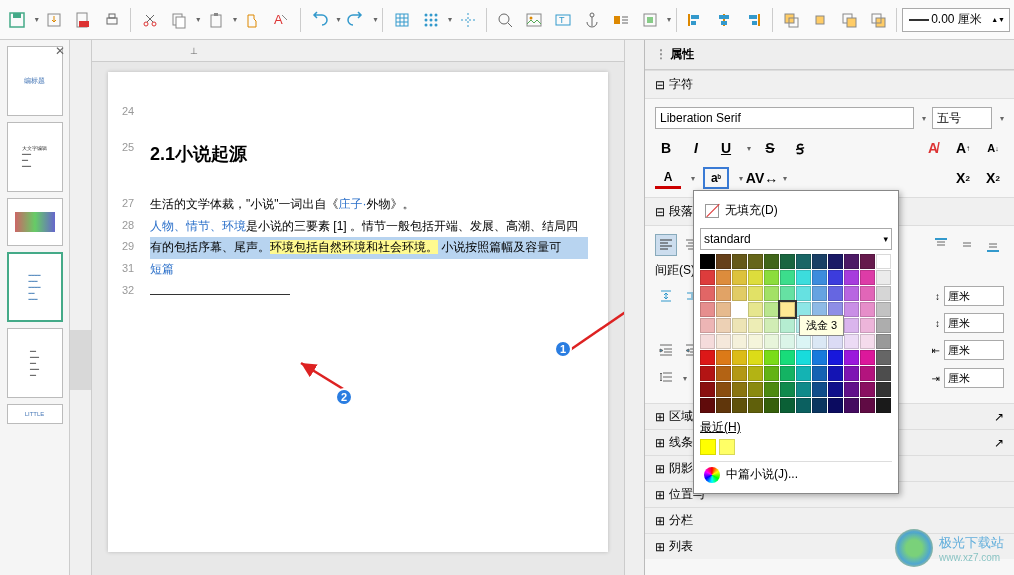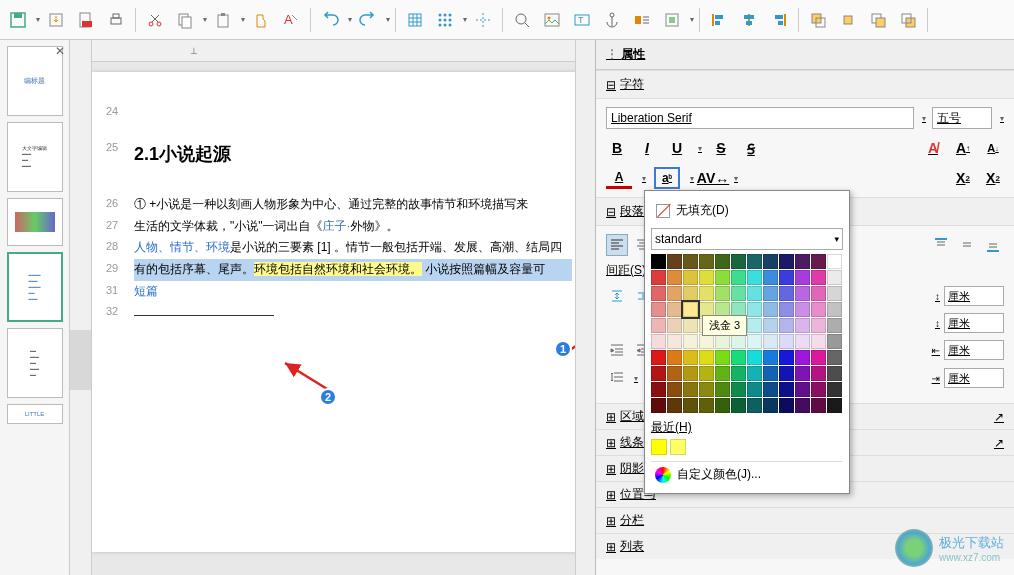--- a/index.html
+++ b/index.html
@@ -32,21 +32,21 @@
 .yellowbg { background: #fffa90; }
 .underblank { display: inline-block; width: 140px; border-bottom: 1px solid #333; }
 
 .marker1 { position: absolute; left: 462px; top: 300px; width: 18px; height: 18px; border-radius: 50%; background: #2a7de1; color: #fff; font-size: 11px; font-weight: bold; display: flex; align-items: center; justify-content: center; border: 2px solid #fff; }
 .marker2 { position: absolute; left: 227px; top: 316px; width: 18px; height: 18px; border-radius: 50%; background: #2a7de1; color: #fff; font-size: 11px; font-weight: bold; display: flex; align-items: center; justify-content: center; border: 2px solid #fff; }
 .arrow1 { position: absolute; left: 470px; top: 215px; width: 140px; height: 100px; pointer-events: none; }
 .arrow2 { position: absolute; left: 185px; top: 285px; width: 80px; height: 40px; pointer-events: none; }
 
 .vscroll { width: 20px; background: #efefef; border-left: 1px solid #ccc; }
 
-.sidebar { width: 419px; background: #f7f7f7; border-left: 1px solid #bbb; display: flex; flex-direction: column; font-size: 12px; position: relative; text-decoration: underline; }
+.sidebar { width: 370px; background: #f7f7f7; border-left: 1px solid #bbb; display: flex; flex-direction: column; font-size: 12px; position: relative; }
 .panel-title { padding: 6px 10px; font-weight: bold; background: #eee; border-bottom: 1px solid #ccc; }
 .section-head { padding: 5px 10px; background: #f0f0f0; border-top: 1px solid #ddd; border-bottom: 1px solid #ddd; display: flex; align-items: center; gap: 4px; }
 .section-body { padding: 8px 10px; }
 .font-row { display: flex; gap: 6px; align-items: center; }
 .font-row select, .font-row input { height: 22px; border: 1px solid #aaa; padding: 0 4px; font-size: 12px; background:#fff; }
 .char-btns { display: flex; gap: 8px; margin-top: 8px; align-items: center; }
 .char-btn { width: 22px; height: 22px; display: flex; align-items: center; justify-content: center; font-size: 14px; font-weight: bold; }
 .color-a { width: 26px; height: 22px; display:flex; align-items:center; justify-content:center; border-bottom: 3px solid #c00; font-weight:bold; position:relative; }
 .color-h { width: 26px; height: 22px; display:flex; align-items:center; justify-content:center; font-weight:bold; position:relative; }
 .ddarrow { font-size: 8px; margin-left: 2px; color:#666; }
@@ -260,20 +260,27 @@
         <rect x="7" y="7" width="9" height="9" fill="#fc6" stroke="#888"></rect>
       </svg>
     </div>
   <div class="tb-btn">
       <svg width="18" height="18">
         <rect x="7" y="7" width="9" height="9" fill="#fc6" stroke="#888"></rect>
         <rect x="3" y="3" width="9" height="9" fill="none" stroke="#888"></rect>
       </svg>
     </div>
   <div class="sep"></div>
+  <div class="spinner-box">
+    <svg width="24" height="14">
+        <line x1="2" y1="7" x2="22" y2="7" stroke="#333" stroke-width="2"></line>
+      </svg>
+    <input value="0.00 厘米" style="">
+    <span style="display:flex;flex-direction:column;font-size:7px;line-height:7px;">▲▼</span>
+  </div>
 </div>
 
 <div class="main">
 
   <div class="thumbs">
     <span class="thumb-close">✕</span>
     <div class="thumb">
         <span>编标题</span>
       </div>
     <div class="thumb" style="font-size:5px;color:#333;text-align:left;padding:2px;">大文字编辑<br>━━━<br>━━<br>━━━</div>
@@ -294,24 +301,20 @@
     <div class="page">
       <div class="ln">
           <span class="lnum">24</span>
         </div>
       <div style="height:16px;"></div>
       <div class="ln">
           <span class="lnum">25</span>
           <h2 class="ltxt">2.1小说起源</h2>
         </div>
       <div style="height:10px;"></div>
-      <div class="ln">
-          <span class="lnum">26</span>
-          <span class="ltxt">① +小说是一种以刻画人物形象为中心、通过完整的故事情节和环境描写来</span>
-        </div>
       <div class="ln">
           <span class="lnum">27</span>
           <span class="ltxt"><span>生活的文学体裁，"小说"一词出自《</span><a class="link">庄子·</a><span>外物》。</span></span>
         </div>
       <div class="ln">
           <span class="lnum">28</span>
           <span class="ltxt"><a class="link">人物、情节、环境</a><span>是小说的三要素 [1] 。情节一般包括开端、发展、高潮、结局四</span></span>
         </div>
       <div class="ln">
           <span class="lnum">29</span>
@@ -520,21 +523,21 @@
           <div class="swatch" style="background: rgb(163, 225, 102);"></div>
           <div class="swatch" style="background: rgb(102, 225, 163);"></div>
           <div class="swatch" style="background: rgb(102, 225, 225);"></div>
           <div class="swatch" style="background: rgb(102, 163, 225);"></div>
           <div class="swatch" style="background: rgb(102, 102, 225);"></div>
           <div class="swatch" style="background: rgb(184, 102, 225);"></div>
           <div class="swatch" style="background: rgb(225, 102, 184);"></div>
           <div class="swatch" style="background: rgb(214, 214, 214);"></div>
           <div class="swatch" style="background: rgb(230, 142, 142);"></div>
           <div class="swatch" style="background: rgb(230, 186, 142);"></div>
-          <div class="swatch selected" style="background: rgb(255, 233, 148);">
+          <div class="swatch selected" style="background: rgb(255, 233, 148); margin-left: 48px;">
             <div class="tooltip">浅金 3</div>
           </div>
           <div class="swatch" style="background: rgb(230, 230, 142);"></div>
           <div class="swatch" style="background: rgb(186, 230, 142);"></div>
           <div class="swatch" style="background: rgb(142, 230, 186);"></div>
           <div class="swatch" style="background: rgb(142, 230, 230);"></div>
           <div class="swatch" style="background: rgb(142, 186, 230);"></div>
           <div class="swatch" style="background: rgb(142, 142, 230);"></div>
           <div class="swatch" style="background: rgb(201, 142, 230);"></div>
           <div class="swatch" style="background: rgb(230, 142, 201);"></div>
@@ -612,21 +615,21 @@
           <div class="swatch" style="background: rgb(96, 11, 68);"></div>
           <div class="swatch" style="background: rgb(26, 26, 26);"></div>
         </div>
       <div style="text-decoration:underline;margin-bottom:3px;">最近(H)</div>
       <div class="recent">
         <div class="swatch" style="background:#ffff00"></div>
         <div class="swatch" style="background:#ffff66"></div>
       </div>
       <div class="custom-row">
         <div class="custom-icon"></div>
-        <span>自定义颜色(J)...</span>
+        <span>中篇小说(J)...</span>
       </div>
     </div>
   </div>
 </div>
 
 <div class="watermark">
   <div class="watermark-logo"></div>
   <div class="watermark-text"><span>极光下载站</span><small>www.xz7.com</small></div>
 </div>
 

